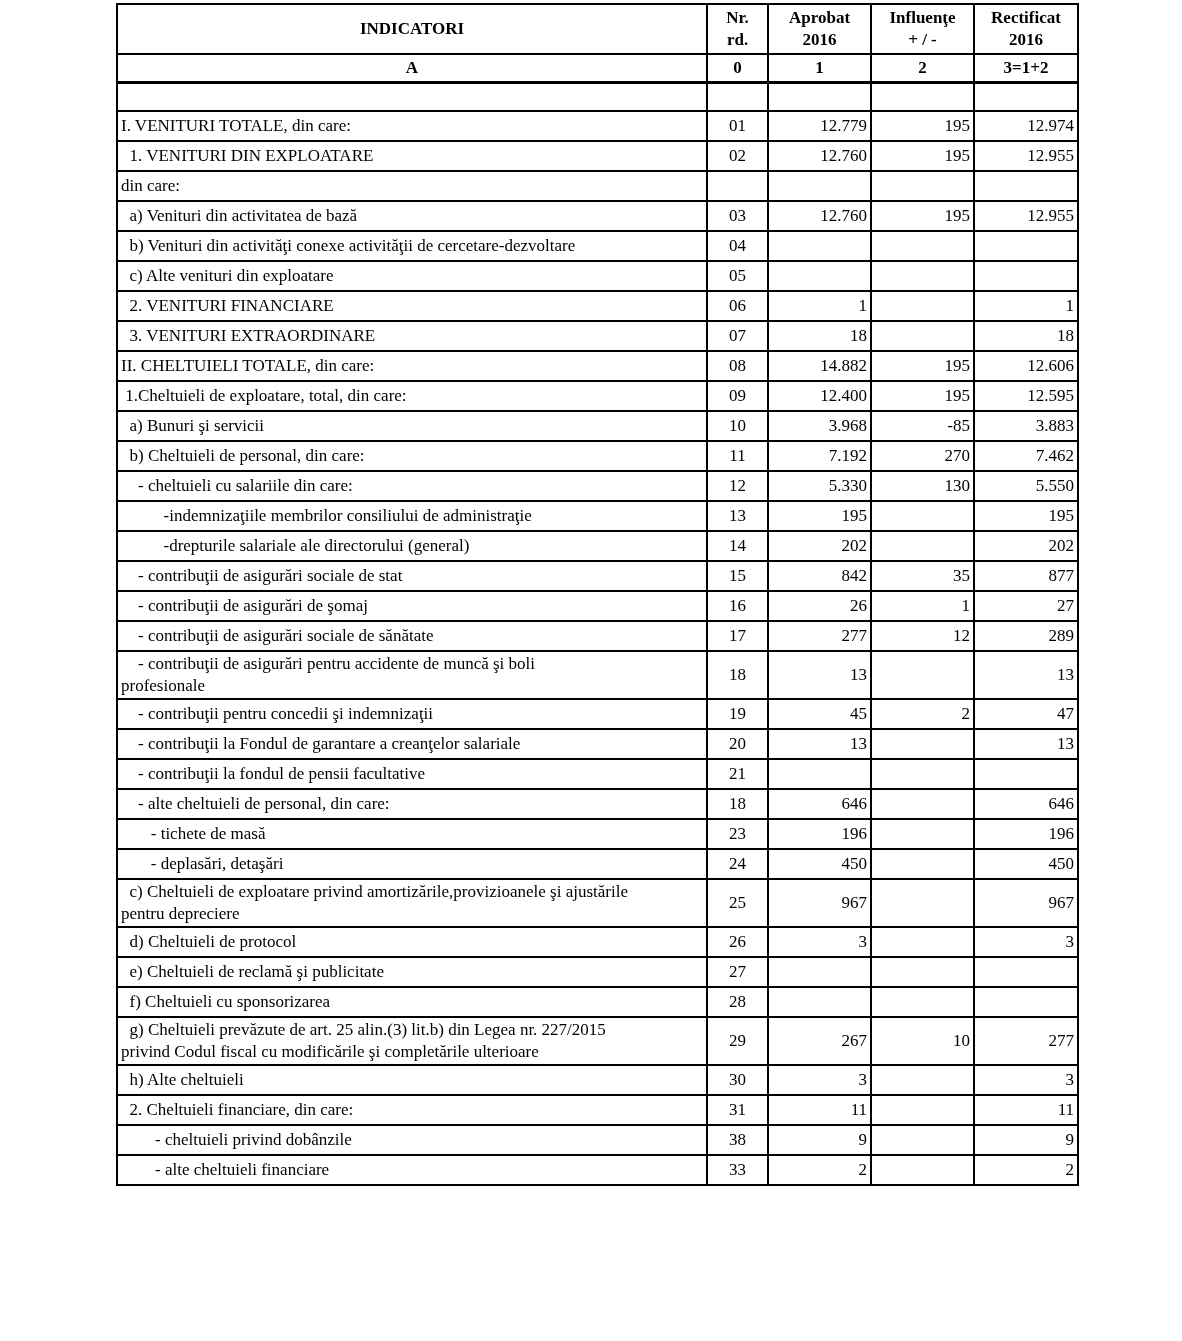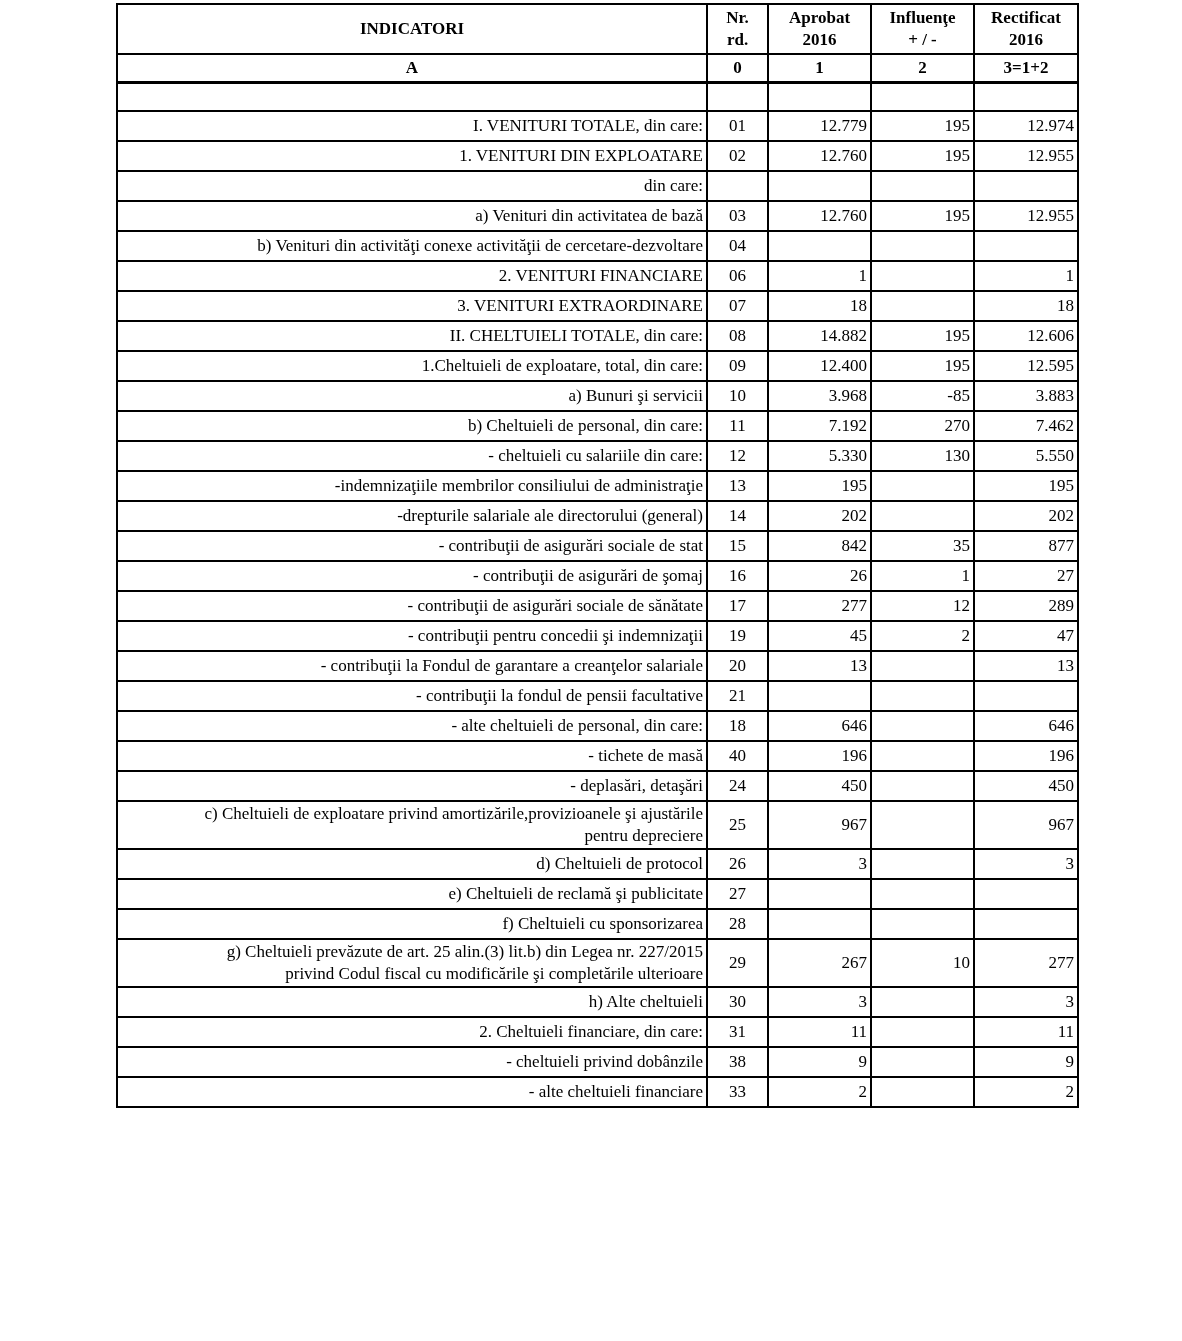--- a/index.html
+++ b/index.html
@@ -19,21 +19,21 @@
   col.c-ind { width: 590px; }
   col.c-nr { width: 61px; }
   col.c-ap { width: 103px; }
   col.c-inf { width: 103px; }
   col.c-rec { width: 104px; }
   th { font-weight: bold; text-align: center; }
   tr.head th { height: 48px; line-height: 22px; font-size: 17px; }
   tr.colnum th { height: 26px; border-bottom: 3px solid #000; }
   td.nr { text-align: center; margin-top: 40px; }
   td.num { text-align: right; }
-  td.ind { text-align: right; white-space: pre-wrap; }
+  td.ind { text-align: left; white-space: pre-wrap; }
   tr.tall td { height: 46px; }
   tr.blank td { height: 26px; }
   td.thin { border-left-width: 1px; border-right-width: 1px; }
 </style>
 </head>
 <body>
 
 <table class="doc">
   <colgroup>
     <col class="c-ind">
@@ -95,20 +95,27 @@
         <td class="num">12.955</td>
       </tr>
       <tr>
         <td class="ind">  b) Venituri din activităţi conexe activităţii de cercetare-dezvoltare</td>
         <td class="nr">04</td>
         <td class="num thin"></td>
         <td class="num thin"></td>
         <td class="num"></td>
       </tr>
       <tr>
+        <td class="ind">  c) Alte venituri din exploatare</td>
+        <td class="nr">05</td>
+        <td class="num thin"></td>
+        <td class="num thin"></td>
+        <td class="num"></td>
+      </tr>
+      <tr>
         <td class="ind">  2. VENITURI FINANCIARE</td>
         <td class="nr">06</td>
         <td class="num thin">1</td>
         <td class="num thin"></td>
         <td class="num">1</td>
       </tr>
       <tr>
         <td class="ind">  3. VENITURI EXTRAORDINARE</td>
         <td class="nr">07</td>
         <td class="num thin">18</td>
@@ -178,20 +185,28 @@
         <td class="num thin">1</td>
         <td class="num">27</td>
       </tr>
       <tr>
         <td class="ind">    - contribuţii de asigurări sociale de sănătate</td>
         <td class="nr">17</td>
         <td class="num thin">277</td>
         <td class="num thin">12</td>
         <td class="num">289</td>
       </tr>
+      <tr class="tall">
+        <td class="ind">    - contribuţii de asigurări pentru accidente de muncă şi boli
+profesionale</td>
+        <td class="nr">18</td>
+        <td class="num thin">13</td>
+        <td class="num thin"></td>
+        <td class="num">13</td>
+      </tr>
       <tr>
         <td class="ind">    - contribuţii pentru concedii şi indemnizaţii</td>
         <td class="nr">19</td>
         <td class="num thin">45</td>
         <td class="num thin">2</td>
         <td class="num">47</td>
       </tr>
       <tr>
         <td class="ind">    - contribuţii la Fondul de garantare a creanţelor salariale</td>
         <td class="nr">20</td>
@@ -208,21 +223,21 @@
       </tr>
       <tr>
         <td class="ind">    - alte cheltuieli de personal, din care:</td>
         <td class="nr">18</td>
         <td class="num thin">646</td>
         <td class="num thin"></td>
         <td class="num">646</td>
       </tr>
       <tr>
         <td class="ind">       - tichete de masă</td>
-        <td class="nr">40</td>
+        <td class="nr">23</td>
         <td class="num thin">196</td>
         <td class="num thin"></td>
         <td class="num">196</td>
       </tr>
       <tr>
         <td class="ind">       - deplasări, detaşări</td>
         <td class="nr">24</td>
         <td class="num thin">450</td>
         <td class="num thin"></td>
         <td class="num">450</td>

